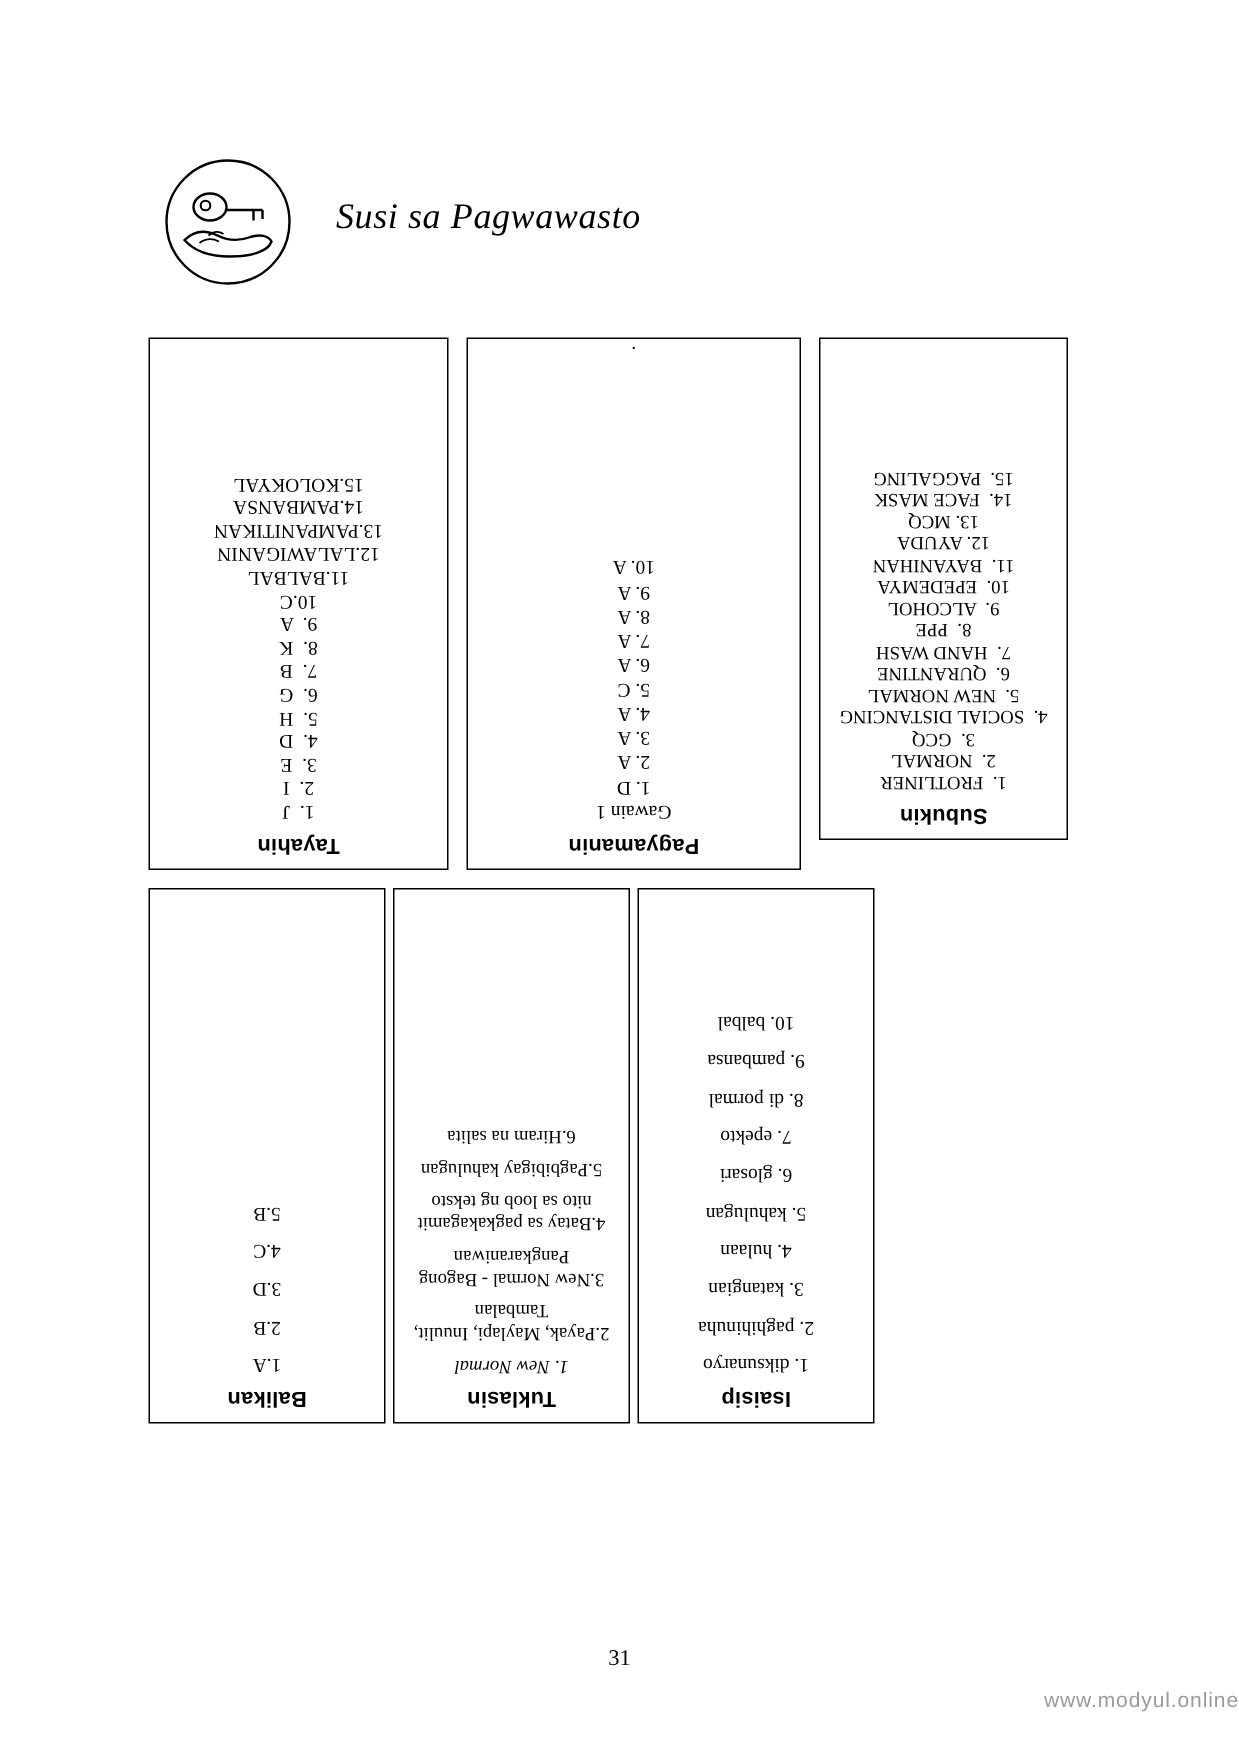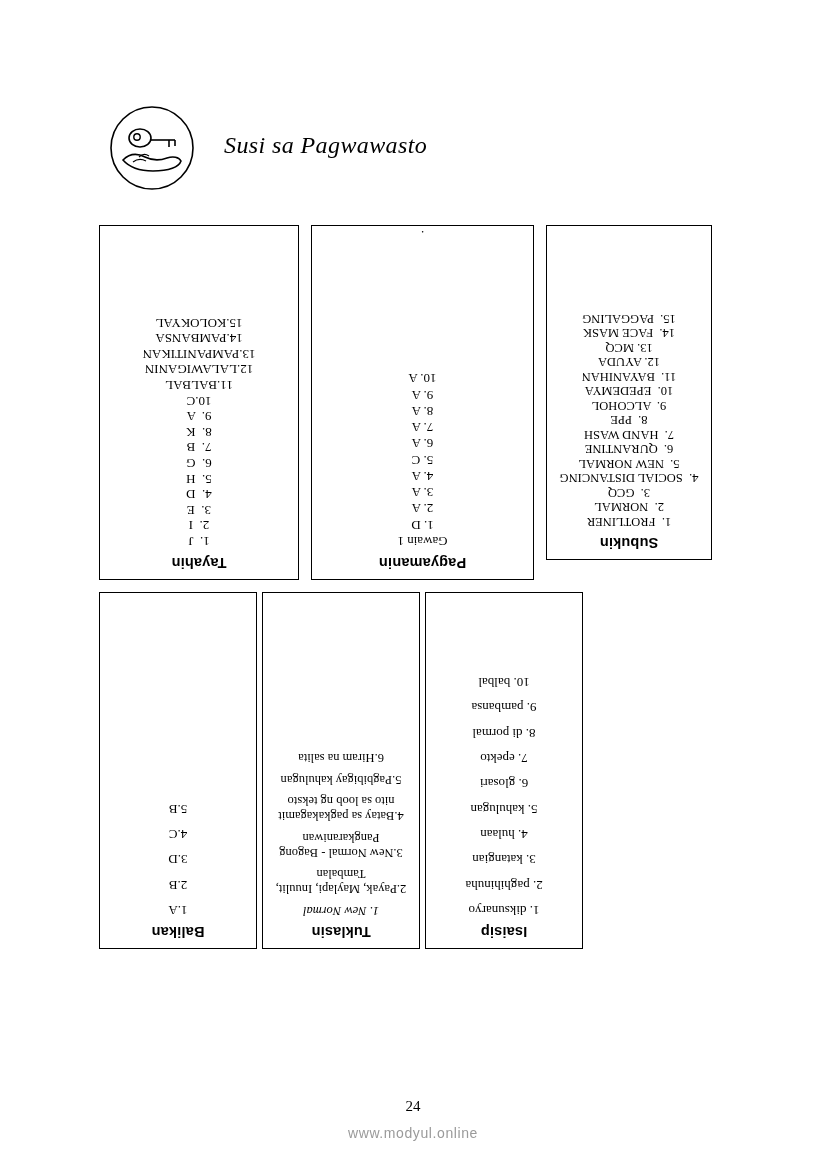--- a/index.html
+++ b/index.html
@@ -146,21 +146,21 @@
     top: 1098px;
     text-align: center;
     font-family: "Liberation Serif", serif;
     font-size: 15px;
   }
   .watermark {
     position: absolute;
     left: 0;
     right: 0;
     top: 1125px;
-    text-align: center;
+    text-align: right;
     font-family: "Liberation Sans", sans-serif;
     font-size: 14px;
     color: #9a9a9a;
     letter-spacing: 0.6px;
   }
 </style>
 </head>
 <body>
 
 <div class="header">
@@ -291,14 +291,14 @@
       <div class="row">6. glosari</div>
       <div class="row">7. epekto</div>
       <div class="row">8. di pormal</div>
       <div class="row">9. pambansa</div>
       <div class="row">10. balbal</div>
     </div>
     <div class="gap"></div>
   </div>
 </div>
 
-<div class="page-number">24</div>
+<div class="page-number">31</div>
 <div class="watermark">www.modyul.online</div>
 
 </body></html>

